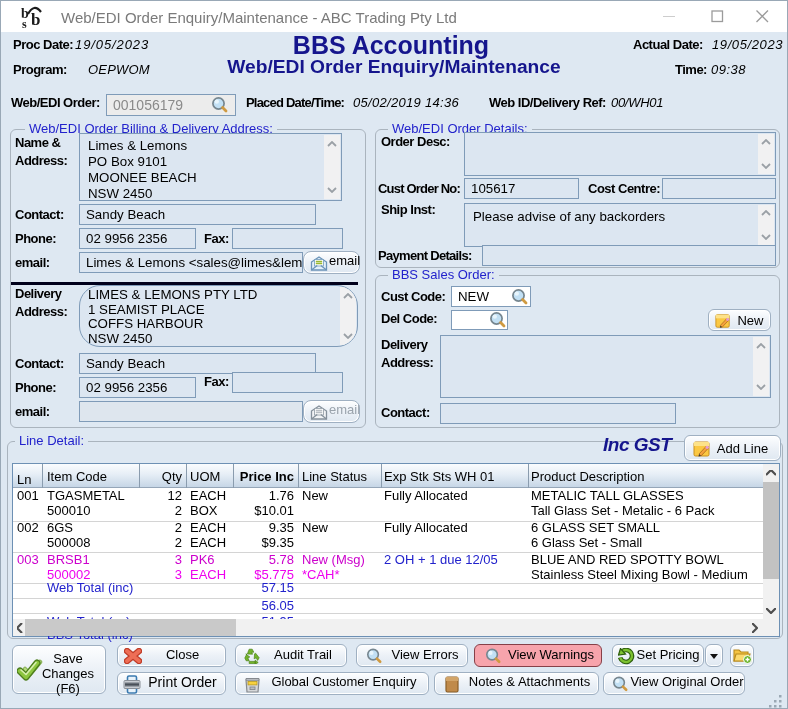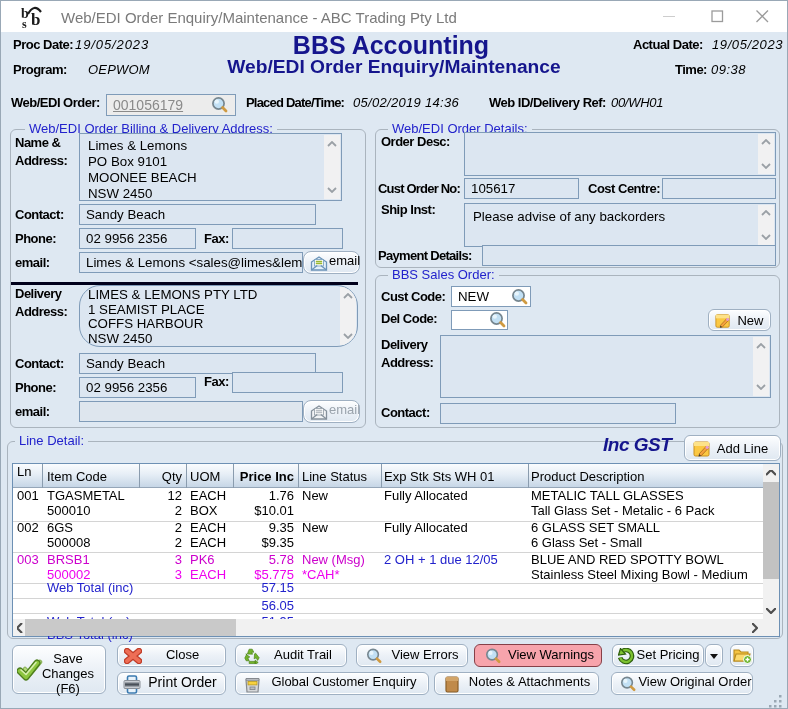--- a/index.html
+++ b/index.html
@@ -66,21 +66,21 @@
   <div class="lbl" style="left:12px;top:61px;">Program:</div>
   <div class="val" style="left:87px;top:61px;letter-spacing:0.2px;">OEPWOM</div>
   <div style="position:absolute;left:-4px;top:30px;width:788px;text-align:center;font-size:25px;font-weight:bold;color:#15158d;">BBS Accounting</div>
   <div style="position:absolute;left:-1px;top:55px;width:788px;text-align:center;font-size:19.2px;font-weight:bold;color:#15158d;">Web/EDI Order Enquiry/Maintenance</div>
   <div class="lbl" style="left:632px;top:36px;">Actual Date:</div>
   <div class="val" style="left:711px;top:36px;letter-spacing:0.6px;">19/05/2023</div>
   <div class="lbl" style="left:674px;top:61px;">Time:</div>
   <div class="val" style="left:710px;top:61px;letter-spacing:0.5px;">09:38</div>
 
   <div class="lbl" style="left:10px;top:94px;">Web/EDI Order:</div>
-  <div class="field" style="left:105px;top:93px;width:130px;height:22px;background:#ececec;color:#8a8a8a;font-size:14px;text-decoration:underline;">001056179</div>
+  <div class="field" style="left:105px;top:93px;width:130px;height:22px;background:#ececec;color:#8a8a8a;font-size:14px;">001056179</div>
   <svg width="18" height="18" viewBox="0 0 18 18" style="position:absolute;left:210px;top:95px;">
     <circle cx="7.5" cy="7.5" r="5.6" fill="#c2e0f4" stroke="#76868f" stroke-width="1.7"></circle>
     <circle cx="5.8" cy="5.6" r="2.2" fill="#e8f5fc"></circle>
     <path d="M11.6 11.6 L15 15" stroke="#cf9a41" stroke-width="2.8" stroke-linecap="round"></path>
   </svg>
   <div class="lbl" style="left:245px;top:94px;letter-spacing:-0.8px;">Placed Date/Time:</div>
   <div class="val" style="left:352px;top:94px;letter-spacing:0.3px;">05/02/2019 14:36</div>
   <div class="lbl" style="left:488px;top:94px;">Web ID/Delivery Ref:</div>
   <div class="val" style="left:610px;top:94px;letter-spacing:-0.3px;">00/WH01</div>
 
@@ -241,21 +241,21 @@
   <div id="tbl" style="position:absolute;left:11px;top:462px;width:768px;height:174px;background:#ffffff;border:1px solid #6d90b4;">
 
     <div style="position:absolute;left:0;top:0;width:750px;height:24px;background:linear-gradient(#fafcfe,#e6eef6 45%,#c6d6e6);border-bottom:1px solid #95a6b8;"></div>
     <div class="sep" style="left:29px;"></div>
     <div class="sep" style="left:126px;"></div>
     <div class="sep" style="left:173px;"></div>
     <div class="sep" style="left:220px;"></div>
     <div class="sep" style="left:285px;"></div>
     <div class="sep" style="left:368px;"></div>
     <div class="sep" style="left:515px;"></div>
-    <div class="cell" style="left:4px;top:0;">Ln</div>
+    <div class="cell" style="left:4px;top:8px;">Ln</div>
     <div class="cell" style="left:34px;top:5px;">Item Code</div>
     <div class="cellr" style="left:126px;top:5px;width:43px;">Qty</div>
     <div class="cell" style="left:177px;top:5px;">UOM</div>
     <div class="cellr" style="left:220px;top:5px;width:61px;font-weight:bold;">Price Inc</div>
     <div class="cell" style="left:289px;top:5px;">Line Status</div>
     <div class="cell" style="left:371px;top:5px;">Exp Stk Sts WH 01</div>
     <div class="cell" style="left:518px;top:5px;">Product Description</div>
 
     <div class="rsep" style="top:56.5px;"></div>
     <div class="rsep" style="top:87.5px;"></div>
@@ -411,21 +411,21 @@
     <div style="position:absolute;left:4px;top:9px;width:0;height:0;border-left:4.5px solid transparent;border-right:4.5px solid transparent;border-top:5.5px solid #111;"></div>
   </div>
   <div class="btn" style="left:729px;top:643px;width:24px;height:23px;">
     <svg width="19" height="17" viewBox="0 0 19 17" style="position:absolute;left:2px;top:2px;">
       <path d="M1 3 L6 3 L8 5 L15 5 L15 14 L1 14 Z" fill="#f5c443" stroke="#b88a1c" stroke-width="1.1"></path>
       <path d="M3 7 L17 7 L15 14 L1 14 Z" fill="#fcda6e" stroke="#b88a1c" stroke-width="1.1"></path>
       <circle cx="14.5" cy="12.5" r="4" fill="#6cb52d" stroke="#ffffff" stroke-width="1"></circle>
       <path d="M14.5 10.5 L14.5 14.5 M12.5 12.5 L16.5 12.5" stroke="#ffffff" stroke-width="1.3"></path>
     </svg>
   </div>
-  <div class="btn" style="left:602px;top:671px;width:142px;height:23px;margin-left:8px;">
+  <div class="btn" style="left:602px;top:671px;width:142px;height:23px;">
     <svg width="17" height="17" viewBox="0 0 18 18" style="position:absolute;left:8px;top:3px;">
       <circle cx="7.5" cy="7" r="5.6" fill="#c2e0f4" stroke="#76868f" stroke-width="1.7"></circle>
       <circle cx="5.8" cy="5.2" r="2.2" fill="#e8f5fc"></circle>
       <path d="M11.6 11.2 L15 14.6" stroke="#cf9a41" stroke-width="2.8" stroke-linecap="round"></path>
     </svg>
     <div class="bt" style="top:1px;left:13px;">View Original Order</div>
   </div>
   <div class="btn" style="left:433px;top:671px;width:165px;height:23px;">
     <svg width="14" height="17" viewBox="0 0 14 17" style="position:absolute;left:10px;top:3px;">
       <rect x="1" y="1" width="12" height="15" rx="1.5" fill="#c08a4a" stroke="#8a5f28" stroke-width="1.2"></rect>

